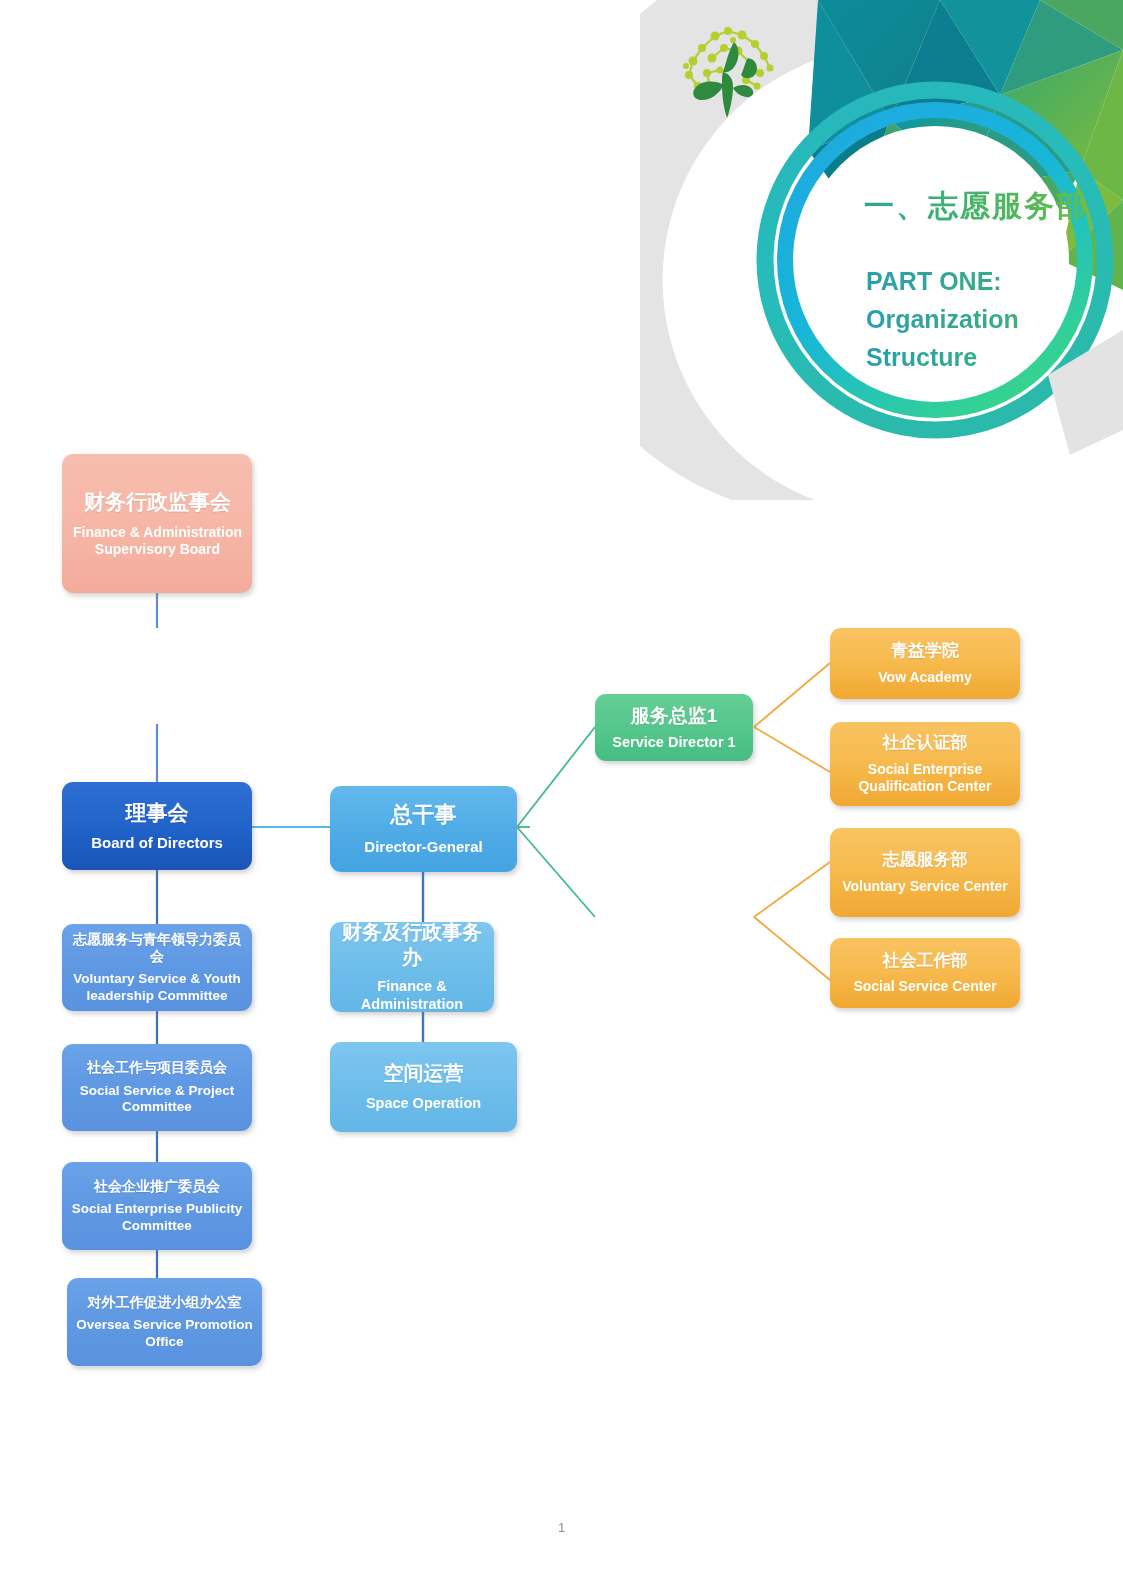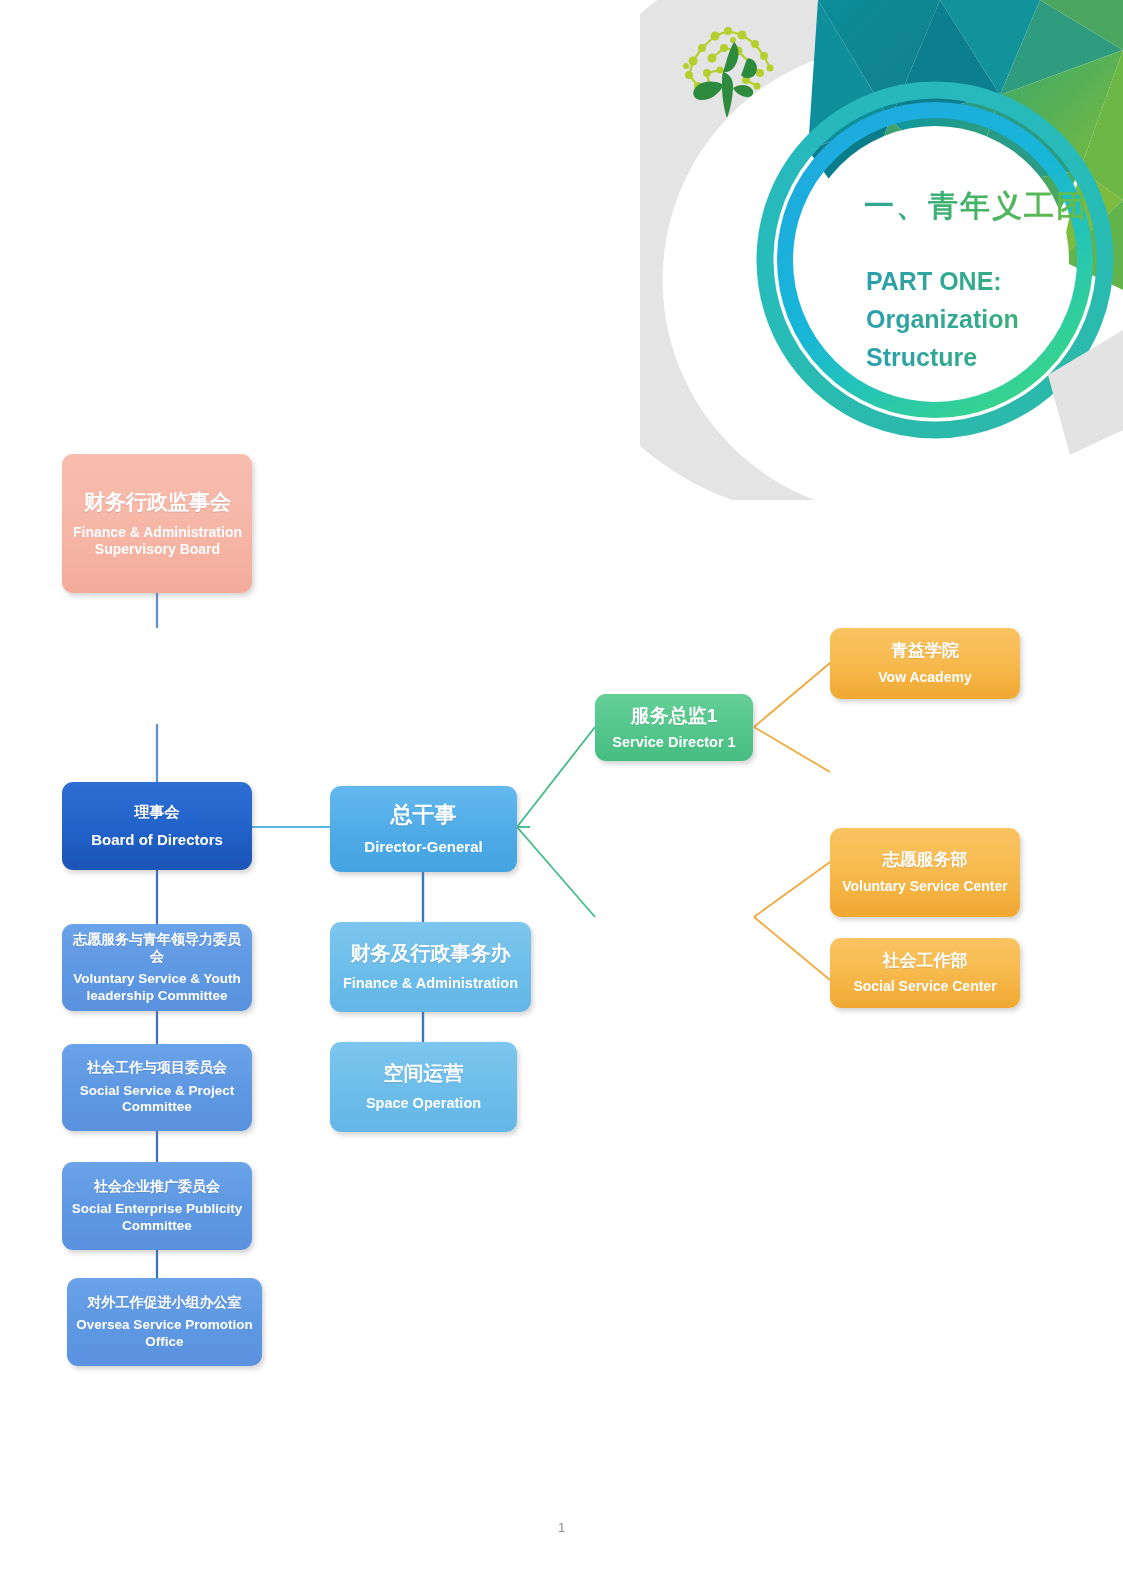--- a/index.html
+++ b/index.html
@@ -117,21 +117,21 @@
     background: linear-gradient(180deg, #f7bdae 0%, #f6b6a6 55%, #f3ab9a 100%);
     padding-left: 8px;
   }
   .n-pink .zh { font-size: 21px; margin-bottom: 9px; }
   .n-pink .en { font-size: 14px; }
 
   
   .n-blue-deep {
     background: linear-gradient(180deg, #2f6fd4 0%, #2062c9 55%, #1b54b5 100%);
   }
-  .n-blue-deep .zh { font-size: 15px; margin-bottom: 9px; }
+  .n-blue-deep .zh { font-size: 21px; margin-bottom: 9px; }
   .n-blue-deep .en { font-size: 15px; }
 
   
   .n-blue-mid {
     background: linear-gradient(180deg, #6aa3e8 0%, #5e97e2 55%, #5a92df 100%);
   }
   .n-blue-mid .zh { font-size: 14px; margin-bottom: 6px; }
   .n-blue-mid .en { font-size: 13.5px; }
 
   
@@ -281,21 +281,21 @@
       <g fill="#2e8b3d">
         <path d="M74 24 C79 28 80 38 76 46 C73 52 68 55 63 54 C66 46 68 34 74 24 Z"></path>
         <path d="M88 40 C95 41 99 48 96 55 C93 61 85 62 81 57 C84 51 85 44 88 40 Z"></path>
         <path d="M63 54 C68 55 73 60 73 68 C73 80 70 92 67 100 C64 92 62 78 62 68 C62 61 62 56 63 54 Z"></path>
         <path d="M62 66 C53 62 42 63 36 69 C31 74 33 81 40 82 C50 83 58 76 62 70 Z"></path>
         <path d="M73 70 C79 66 88 66 92 71 C95 75 92 80 86 79 C80 78 75 74 73 70 Z"></path>
       </g>
     </svg>
   </div>
 
-  <div class="title-zh">一、青年义工团</div>
+  <div class="title-zh">一、志愿服务部</div>
   <div class="title-en">
     <div>PART ONE:</div>
     <div>Organization</div>
     <div>Structure</div>
   </div>
 
   <svg id="connectors" viewBox="0 0 1123 1587">
 
     <line x1="157" y1="592" x2="157" y2="628" stroke="#5b8fd4" stroke-width="2.2"></line>
     <line x1="157" y1="724" x2="157" y2="782" stroke="#5b8fd4" stroke-width="2.2"></line>
@@ -351,41 +351,45 @@
     <div class="node n-blue-mid" style="left:67px; top:1278px; width:195px; height:88px;">
       <div class="zh">对外工作促进小组办公室</div>
       <div class="en">Oversea  Service  Promotion Office</div>
     </div>
 
     <div class="node n-sky" style="left:330px; top:786px; width:187px; height:86px;">
       <div class="zh">总干事</div>
       <div class="en">Director-General</div>
     </div>
 
-    <div class="node n-blue-light" style="left:330px; top:922px; width:201px; height:90px;">
+    <div class="node n-blue-light" style="left:330px; top:922px; width:164px; height:90px;">
       <div class="zh">财务及行政事务办</div>
       <div class="en">Finance &amp; Administration</div>
     </div>
 
     <div class="node n-blue-light" style="left:330px; top:1042px; width:187px; height:90px;border-radius:11px;">
       <div class="zh">空间运营</div>
       <div class="en">Space Operation</div>
     </div>
 
     <div class="node n-green" style="left:595px; top:694px; width:158px; height:67px;">
       <div class="zh">服务总监1</div>
       <div class="en">Service Director 1</div>
     </div>
 
 
     <div class="node n-orange" style="left:830px; top:628px; width:190px; height:71px;">
       <div class="zh">青益学院</div>
       <div class="en">Vow Academy</div>
     </div>
 
+    <div class="node n-orange" style="left:830px; top:722px; width:190px; height:84px;">
+      <div class="zh">社企认证部</div>
+      <div class="en">Social Enterprise Qualification Center</div>
+    </div>
 
     <div class="node n-orange" style="left:830px; top:828px; width:190px; height:89px;">
       <div class="zh">志愿服务部</div>
       <div class="en">Voluntary Service Center</div>
     </div>
 
     <div class="node n-orange" style="left:830px; top:938px; width:190px; height:70px;">
       <div class="zh">社会工作部</div>
       <div class="en">Social Service Center</div>
     </div>

